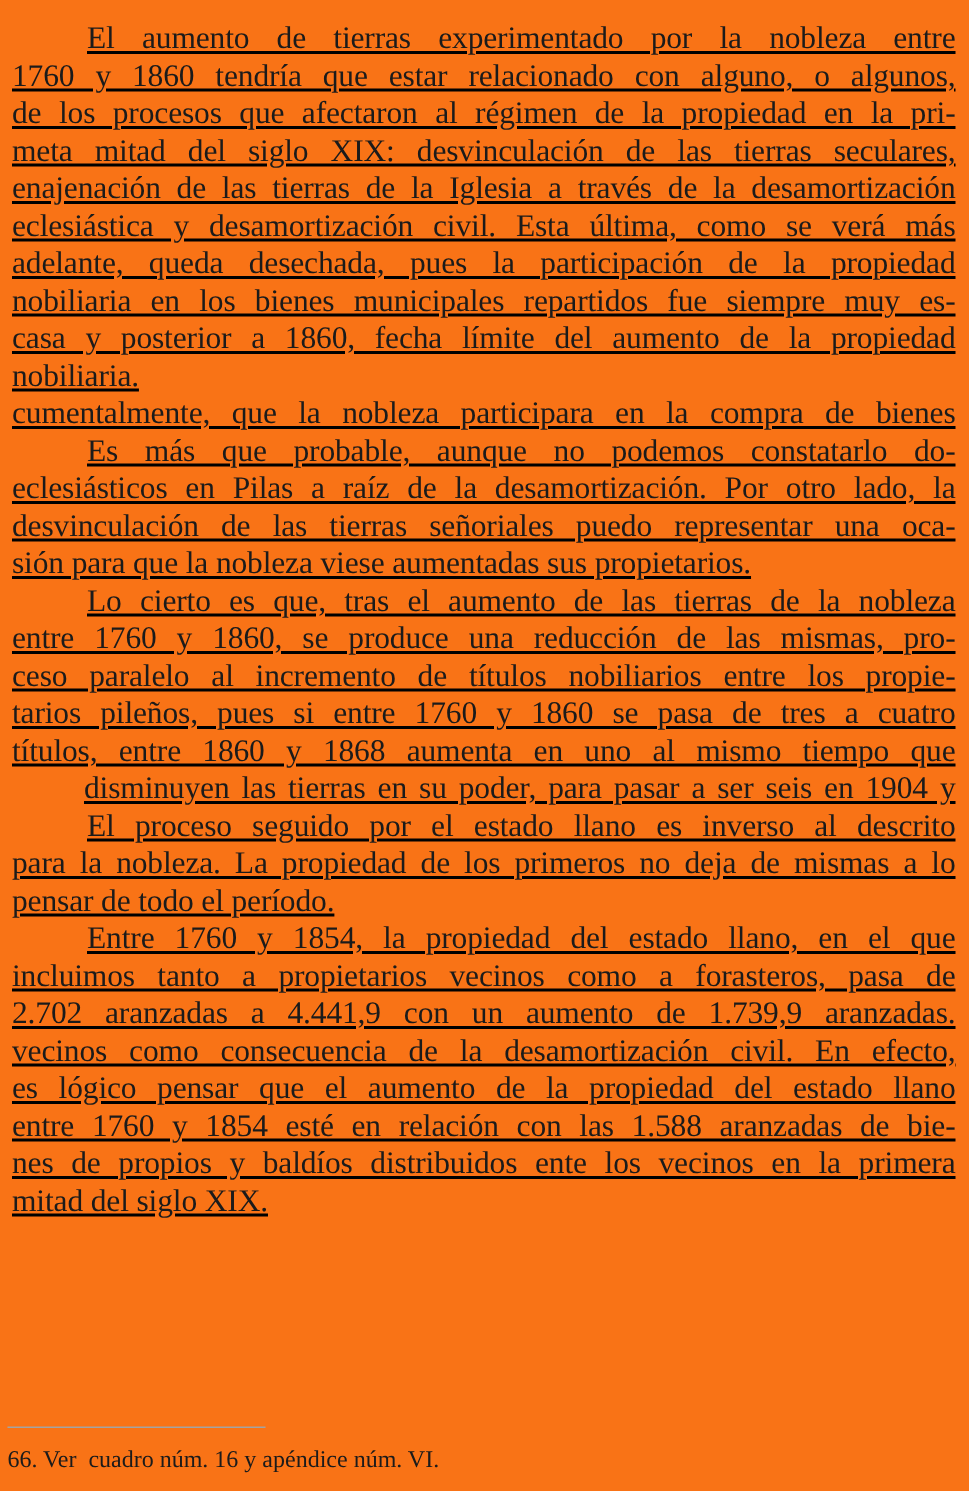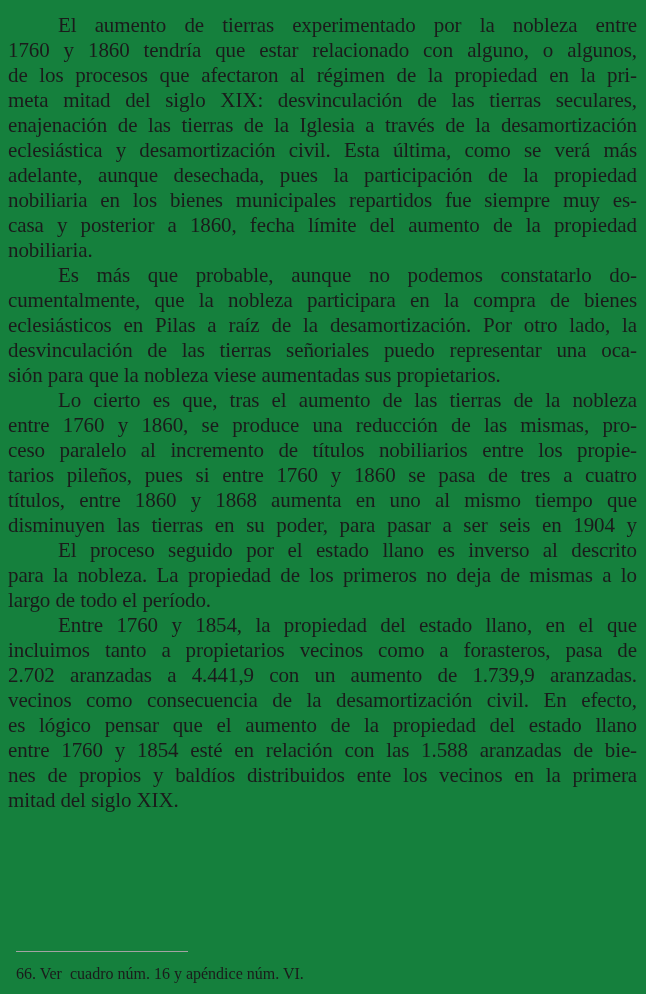--- a/index.html
+++ b/index.html
@@ -33,73 +33,73 @@
     white-space: normal;
   }
   .line.indent {
     text-indent: 50px;
   }
   .line.last {
     text-align-last: left;
   }
   .footnote-area {
     position: absolute;
-    left: 16px;
+    left: 5px;
     top: 951px;
     width: 629px;
   }
   .footnote-rule {
     width: 172px;
     height: 1px;
     margin-bottom: 12px;
   }
   .footnote {
     font-family: "Liberation Serif", serif;
     font-size: 16px;
     line-height: 20px;
     color: #1b1b1b;
     white-space: pre-wrap;
   }
 </style>
 </head>
 <body>
 
-<div class="page" style="background: #15803d;">
+<div class="page" style="background: #f97316; text-decoration: underline;">
   <div class="body-text">
       <div class="para">
         <div class="line indent" style="color: rgb(27, 27, 27);">El aumento de tierras experimentado por la nobleza entre</div>
         <div class="line" style="color: rgb(27, 27, 27);">1760 y 1860 tendría que estar relacionado con alguno, o algunos,</div>
         <div class="line" style="color: rgb(27, 27, 27);">de los procesos que afectaron al régimen de la propiedad en la pri-</div>
         <div class="line" style="color: rgb(27, 27, 27);">meta mitad del siglo XIX: desvinculación de las tierras seculares,</div>
         <div class="line" style="color: rgb(27, 27, 27);">enajenación de las tierras de la Iglesia a través de la desamortización</div>
         <div class="line" style="color: rgb(27, 27, 27);">eclesiástica y desamortización civil. Esta última, como se verá más</div>
-        <div class="line" style="color: rgb(27, 27, 27);">adelante, aunque desechada, pues la participación de la propiedad</div>
+        <div class="line" style="color: rgb(27, 27, 27);">adelante, queda desechada, pues la participación de la propiedad</div>
         <div class="line" style="color: rgb(27, 27, 27);">nobiliaria en los bienes municipales repartidos fue siempre muy es-</div>
         <div class="line" style="color: rgb(27, 27, 27);">casa y posterior a 1860, fecha límite del aumento de la propiedad</div>
         <div class="line last" style="color: rgb(27, 27, 27);">nobiliaria.</div>
       </div>
       <div class="para">
+        <div class="line" style="color: rgb(27, 27, 27);">cumentalmente, que la nobleza participara en la compra de bienes</div>
         <div class="line indent" style="color: rgb(27, 27, 27);">Es más que probable, aunque no podemos constatarlo do-</div>
-        <div class="line" style="color: rgb(27, 27, 27);">cumentalmente, que la nobleza participara en la compra de bienes</div>
         <div class="line" style="color: rgb(27, 27, 27);">eclesiásticos en Pilas a raíz de la desamortización. Por otro lado, la</div>
         <div class="line" style="color: rgb(27, 27, 27);">desvinculación de las tierras señoriales puedo representar una oca-</div>
         <div class="line last" style="color: rgb(27, 27, 27);">sión para que la nobleza viese aumentadas sus propietarios.</div>
       </div>
       <div class="para">
         <div class="line indent" style="color: rgb(27, 27, 27);">Lo cierto es que, tras el aumento de las tierras de la nobleza</div>
         <div class="line" style="color: rgb(27, 27, 27);">entre 1760 y 1860, se produce una reducción de las mismas, pro-</div>
         <div class="line" style="color: rgb(27, 27, 27);">ceso paralelo al incremento de títulos nobiliarios entre los propie-</div>
         <div class="line" style="color: rgb(27, 27, 27);">tarios pileños, pues si entre 1760 y 1860 se pasa de tres a cuatro</div>
         <div class="line" style="color: rgb(27, 27, 27);">títulos, entre 1860 y 1868 aumenta en uno al mismo tiempo que</div>
-        <div class="line" style="color: rgb(27, 27, 27);">disminuyen las tierras en su poder, para pasar a ser seis en 1904 y</div>
+        <div class="line" style="color: rgb(27, 27, 27); margin-left: 48px;">disminuyen las tierras en su poder, para pasar a ser seis en 1904 y</div>
       </div>
       <div class="para">
         <div class="line indent" style="color: rgb(27, 27, 27);">El proceso seguido por el estado llano es inverso al descrito</div>
         <div class="line" style="color: rgb(27, 27, 27);">para la nobleza. La propiedad de los primeros no deja de mismas a lo</div>
-        <div class="line last" style="color: rgb(27, 27, 27);">largo de todo el período.</div>
+        <div class="line last" style="color: rgb(27, 27, 27);">pensar de todo el período.</div>
       </div>
       <div class="para">
         <div class="line indent" style="color: rgb(27, 27, 27);">Entre 1760 y 1854, la propiedad del estado llano, en el que</div>
         <div class="line" style="color: rgb(27, 27, 27);">incluimos tanto a propietarios vecinos como a forasteros, pasa de</div>
         <div class="line" style="color: rgb(27, 27, 27);">2.702 aranzadas a 4.441,9 con un aumento de 1.739,9 aranzadas.</div>
         <div class="line" style="color: rgb(27, 27, 27);">vecinos como consecuencia de la desamortización civil. En efecto,</div>
         <div class="line" style="color: rgb(27, 27, 27);">es lógico pensar que el aumento de la propiedad del estado llano</div>
         <div class="line" style="color: rgb(27, 27, 27);">entre 1760 y 1854 esté en relación con las 1.588 aranzadas de bie-</div>
         <div class="line" style="color: rgb(27, 27, 27);">nes de propios y baldíos distribuidos ente los vecinos en la primera</div>
         <div class="line last" style="color: rgb(27, 27, 27);">mitad del siglo XIX.</div>

